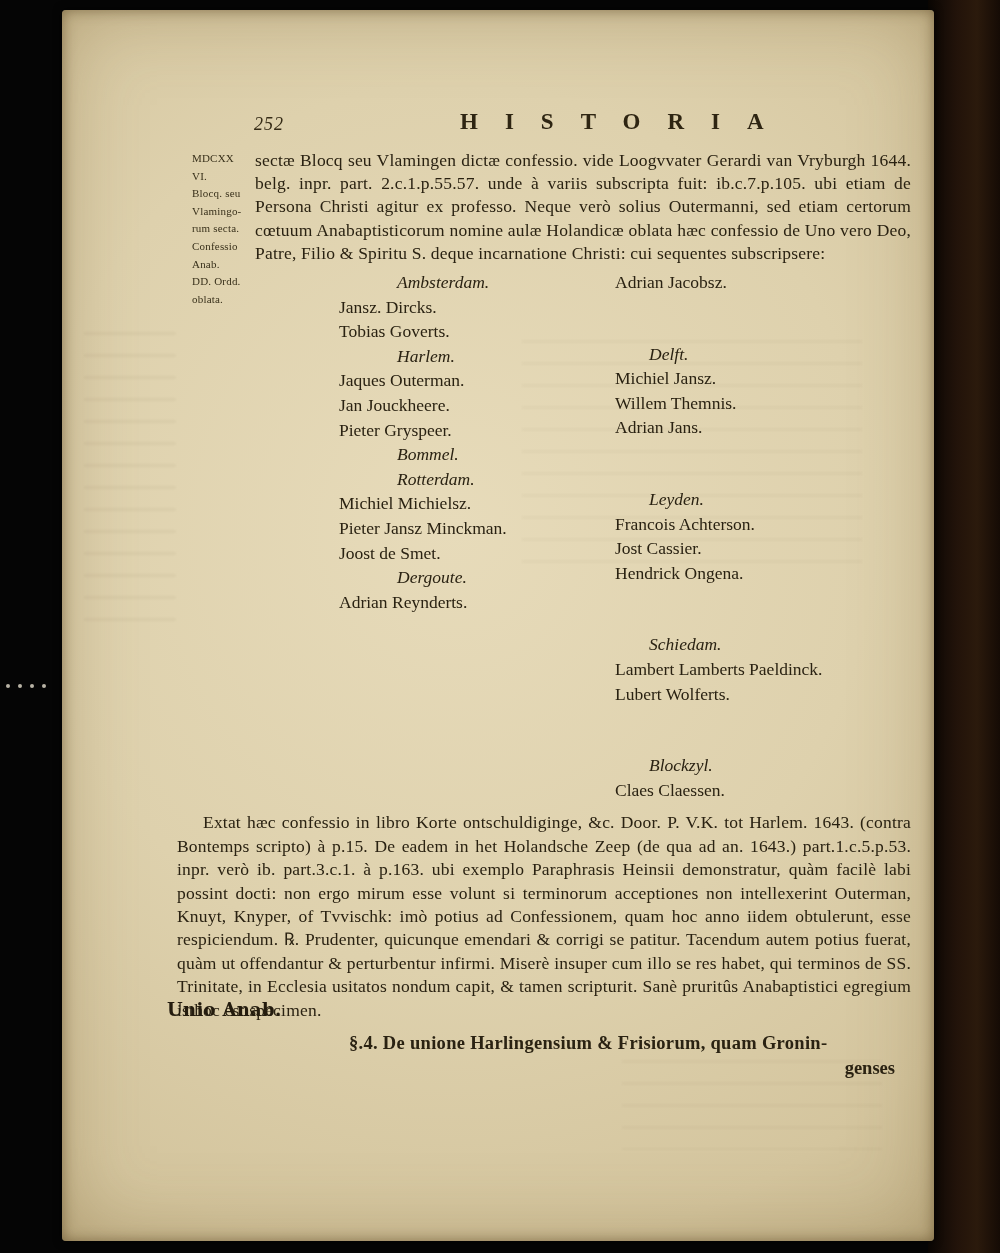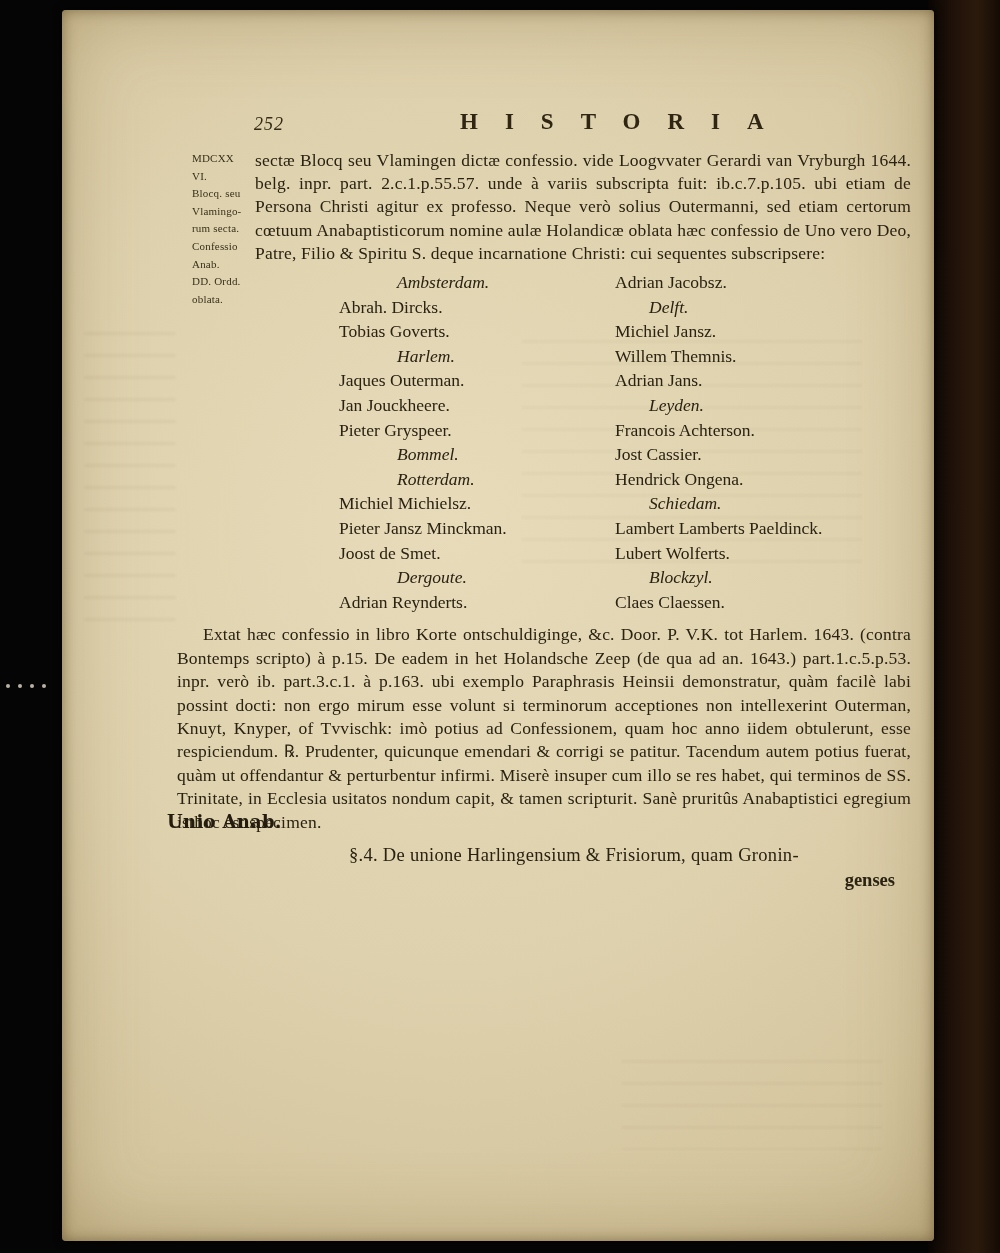--- a/index.html
+++ b/index.html
@@ -44,29 +44,29 @@
     font-size:17.5px; line-height:23.2px; text-align:justify;
     letter-spacing:.2px; color:#2a2212;
   }
   .para1 { margin-left:78px; }
   .subs { display:flex; margin-top:5px; }
   .subs .col div { font-size:17.5px; line-height:24.6px; white-space:nowrap; }
   .col-left  { margin-left:162px; width:276px; }
   .col-right { width:290px; }
   .place { font-style:italic; }
   .col-left  .place { padding-left:58px; }
-  .col-right .place { padding-left:34px; }
+  .col-right .place { padding-left:34px;margin-top:47px; }
   .para2 { position:relative; margin-top:9px; text-indent:26px; line-height:23.4px; }
   .bottom-note {
     position:absolute; left:-10px; bottom:1px;
     font-size:18px; font-weight:700; text-indent:0; letter-spacing:.3px;
     font-family:"DejaVu Serif",serif; color:#241c0e;
   }
   .sect { margin-top:9px; font-size:18.5px; line-height:25.5px; color:#2a2212; }
-  .sect-line1 { padding-left:172px; font-weight:400; letter-spacing:.3px; }
+  .sect-line1 { padding-left:172px; font-weight:700; letter-spacing:.3px; }
   .sect-line2 { text-align:right; padding-right:16px; font-weight:600; }
   .ghost {
     position:absolute; pointer-events:none; opacity:.08; filter:blur(1.3px);
     background:repeating-linear-gradient(180deg, rgba(85,65,35,.6) 0 3px, transparent 3px 22px);
   }
   .g1 { left:22px;  top:322px; width:92px;  height:300px; }
   .g2 { left:460px; top:330px; width:340px; height:230px; opacity:.06; }
   .g3 { left:560px; top:1050px; width:260px; height:90px; opacity:.06; }
   .dust { position:absolute; left:6px; top:674px; width:60px; height:8px; }
   .dust i {
@@ -102,21 +102,21 @@
       <div class="mnote">oblata.</div>
     </div>
 
   <div class="content">
 
     <div class="para para1">sectæ Blocq seu Vlamingen dictæ confessio. vide Loogvvater Gerardi van Vryburgh 1644. belg. inpr. part. 2.c.1.p.55.57. unde à variis subscripta fuit: ib.c.7.p.105. ubi etiam de Persona Christi agitur ex professo. Neque verò solius Outermanni, sed etiam certorum cœtuum Anabaptisticorum nomine aulæ Holandicæ oblata hæc confessio de Uno vero Deo, Patre, Filio &amp; Spiritu S. deque incarnatione Christi: cui sequentes subscripsere:</div>
 
     <div class="subs">
       <div class="col col-left">
           <div class="place">Ambsterdam.</div>
-          <div class="name">Abrah. Dircks.</div>
+          <div class="name">Jansz. Dircks.</div>
           <div class="name">Tobias Goverts.</div>
           <div class="place">Harlem.</div>
           <div class="name">Jaques Outerman.</div>
           <div class="name">Jan Jouckheere.</div>
           <div class="name">Pieter Gryspeer.</div>
           <div class="place">Bommel.</div>
           <div class="place">Rotterdam.</div>
           <div class="name">Michiel Michielsz.</div>
           <div class="name">Pieter Jansz Minckman.</div>
           <div class="name">Joost de Smet.</div>

